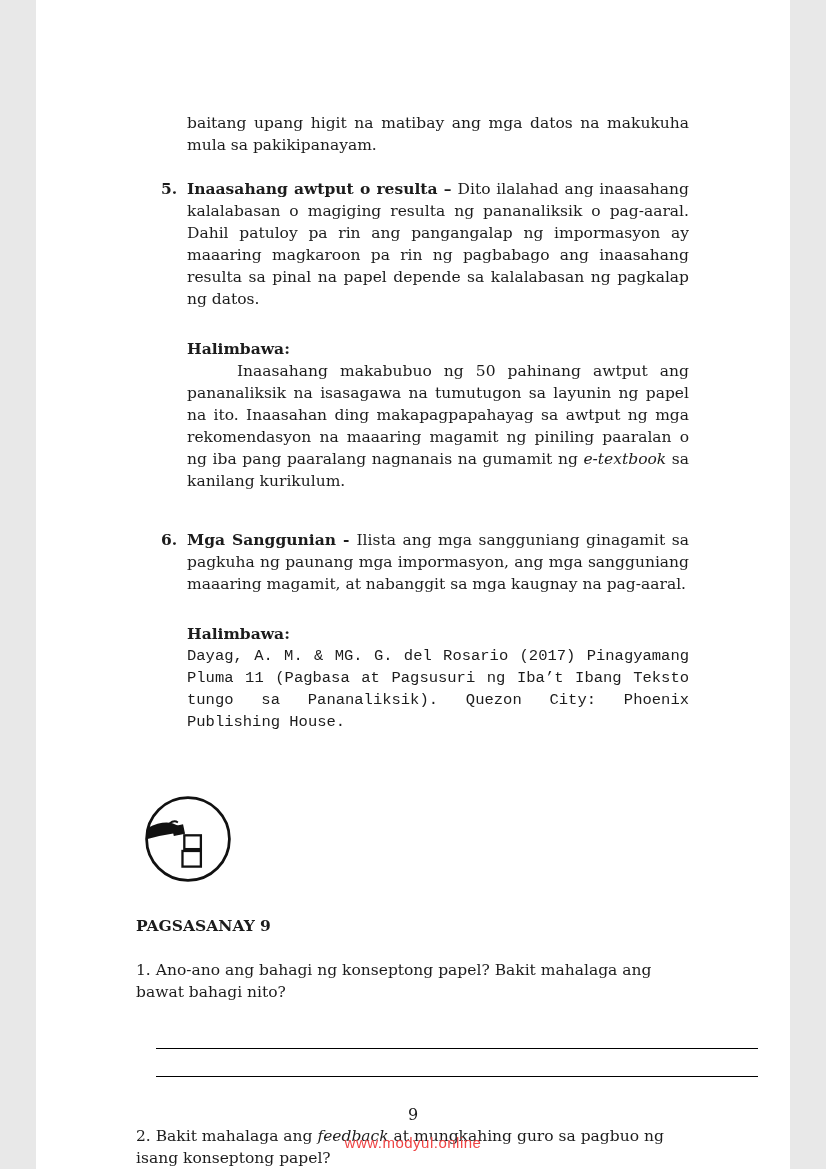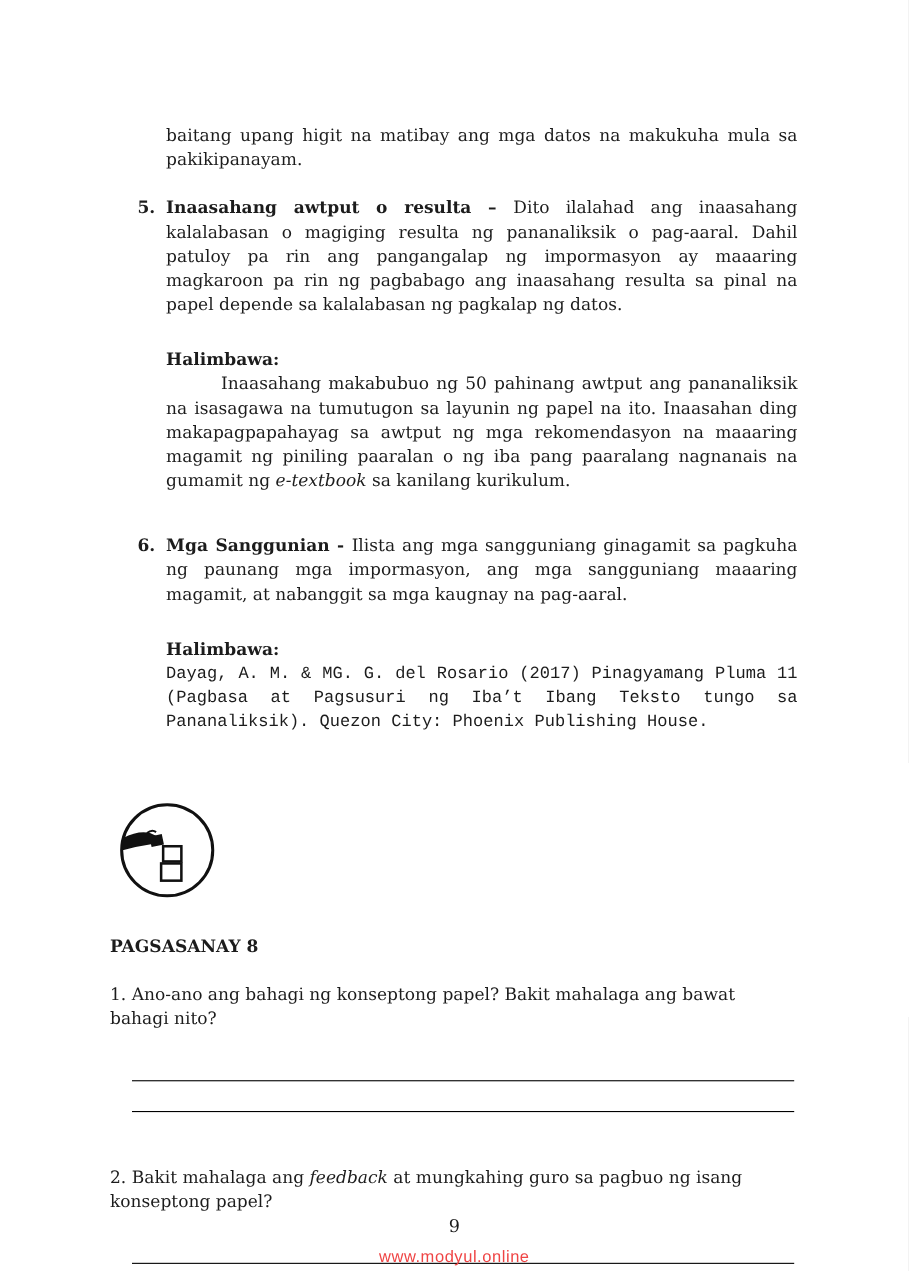--- a/index.html
+++ b/index.html
@@ -1,18 +1,18 @@
 <!DOCTYPE html>
 <html><head>
 <meta charset="utf-8">
 <style>
   html,body{margin:0;padding:0;background:#e8e8e8;}
   .page{
     position:relative;
-    width:826px;height:1169px;
+    width:754px;height:1169px;
     margin:0 auto;
     background:#ffffff;
     font-family:"DejaVu Serif","Liberation Serif",serif;
     font-size:15.5px;
     line-height:1.42;
     color:#1c1c1c;
     overflow:hidden;
   }
   .content{padding:96px 101px 0 100px;}
   .para{text-align:justify;}
@@ -84,21 +84,21 @@
           <circle cx="50" cy="50" r="45" fill="none" stroke="#111" stroke-width="3"></circle>
           <rect x="44" y="63" width="20" height="17" fill="#fff" stroke="#111" stroke-width="2.5"></rect>
           <rect x="46" y="46" width="18" height="15" fill="#fff" stroke="#111" stroke-width="2.5"></rect>
           <rect x="34" y="36" width="11" height="9" fill="#111" stroke="#111" stroke-width="1.5" transform="rotate(-12 39 40)"></rect>
           <path d="M6,38 Q22,30 33,33 L40,36 Q44,38 41,42 L34,44 Q20,46 6,50 Z" fill="#111"></path>
           <path d="M30,33 q5,-4 9,-1" fill="none" stroke="#111" stroke-width="2"></path>
         </svg>
       </span>
     </div>
 
-    <p class="exercise-title">PAGSASANAY 8</p>
+    <p class="exercise-title">PAGSASANAY 9</p>
 
 
     <p class="question">1. Ano-ano ang bahagi ng konseptong papel? Bakit mahalaga ang bawat bahagi nito?</p>
 
     <div class="answer-line first"></div>
     <div class="answer-line"></div>
 
     <p class="question" style="margin-top:48px;"><span>2. Bakit mahalaga ang </span><span class="italic">feedback</span><span> at mungkahing guro sa pagbuo ng isang konseptong papel?</span></p>
 
     <div class="answer-line first"></div>

